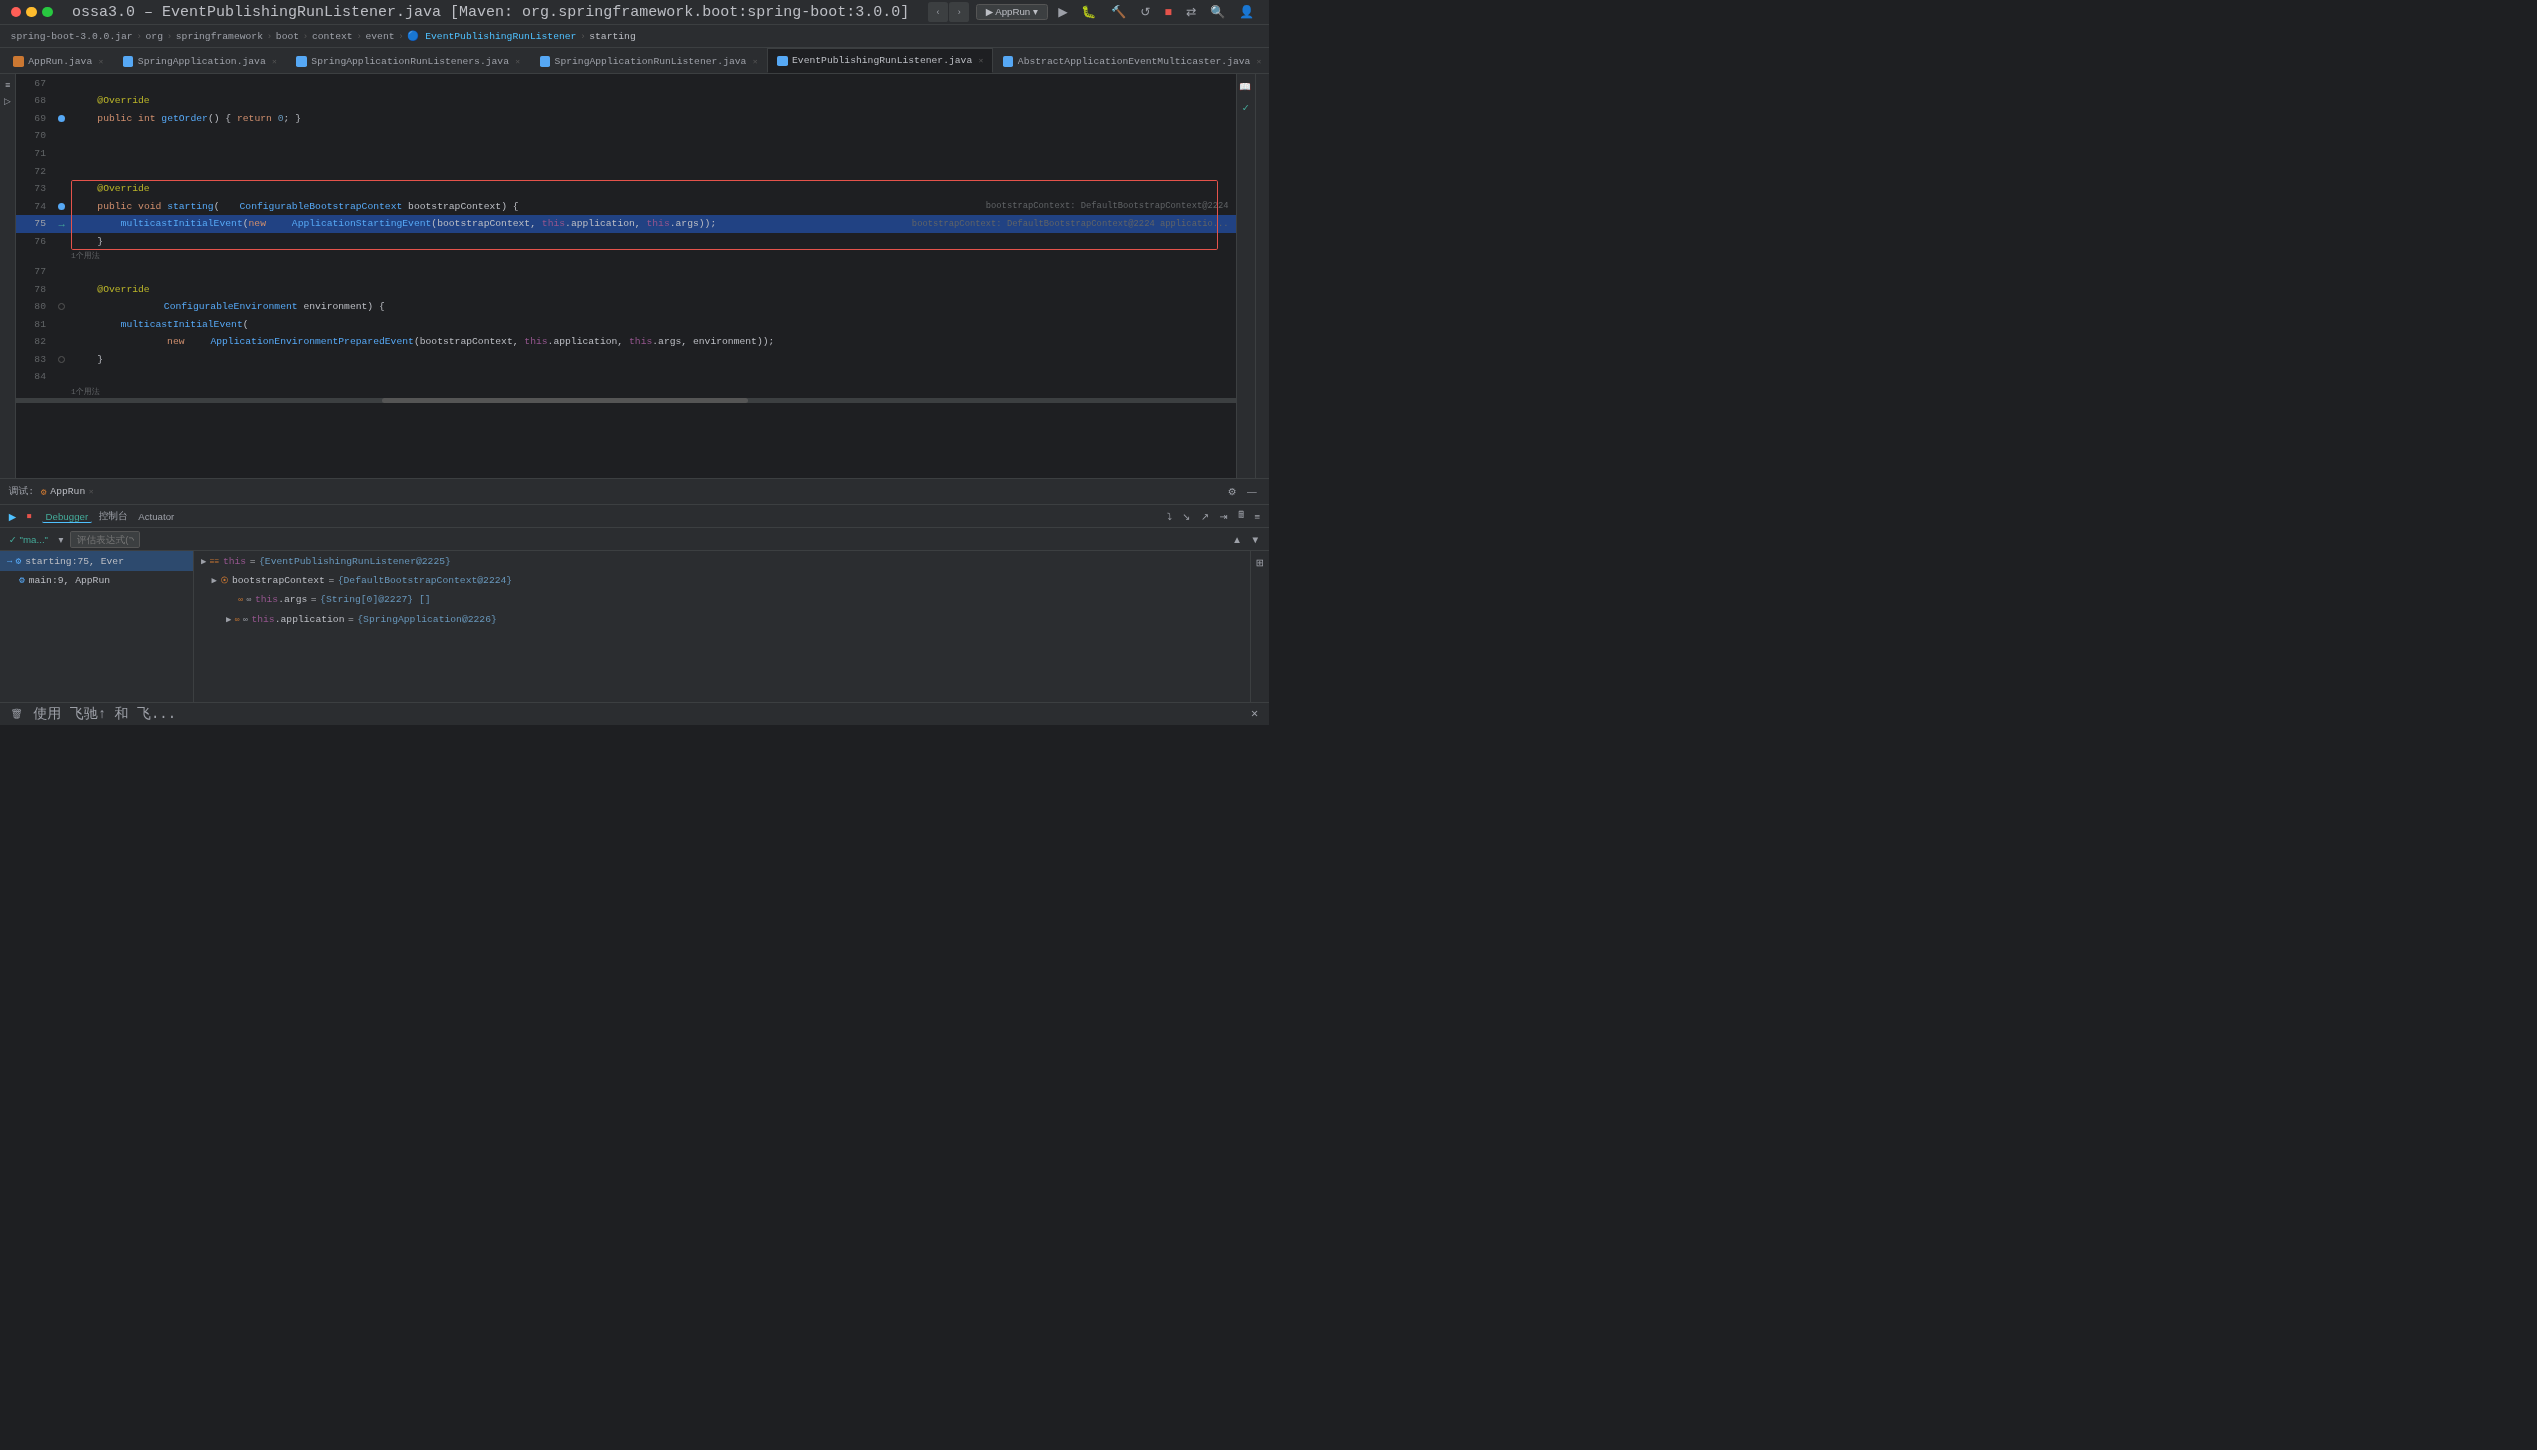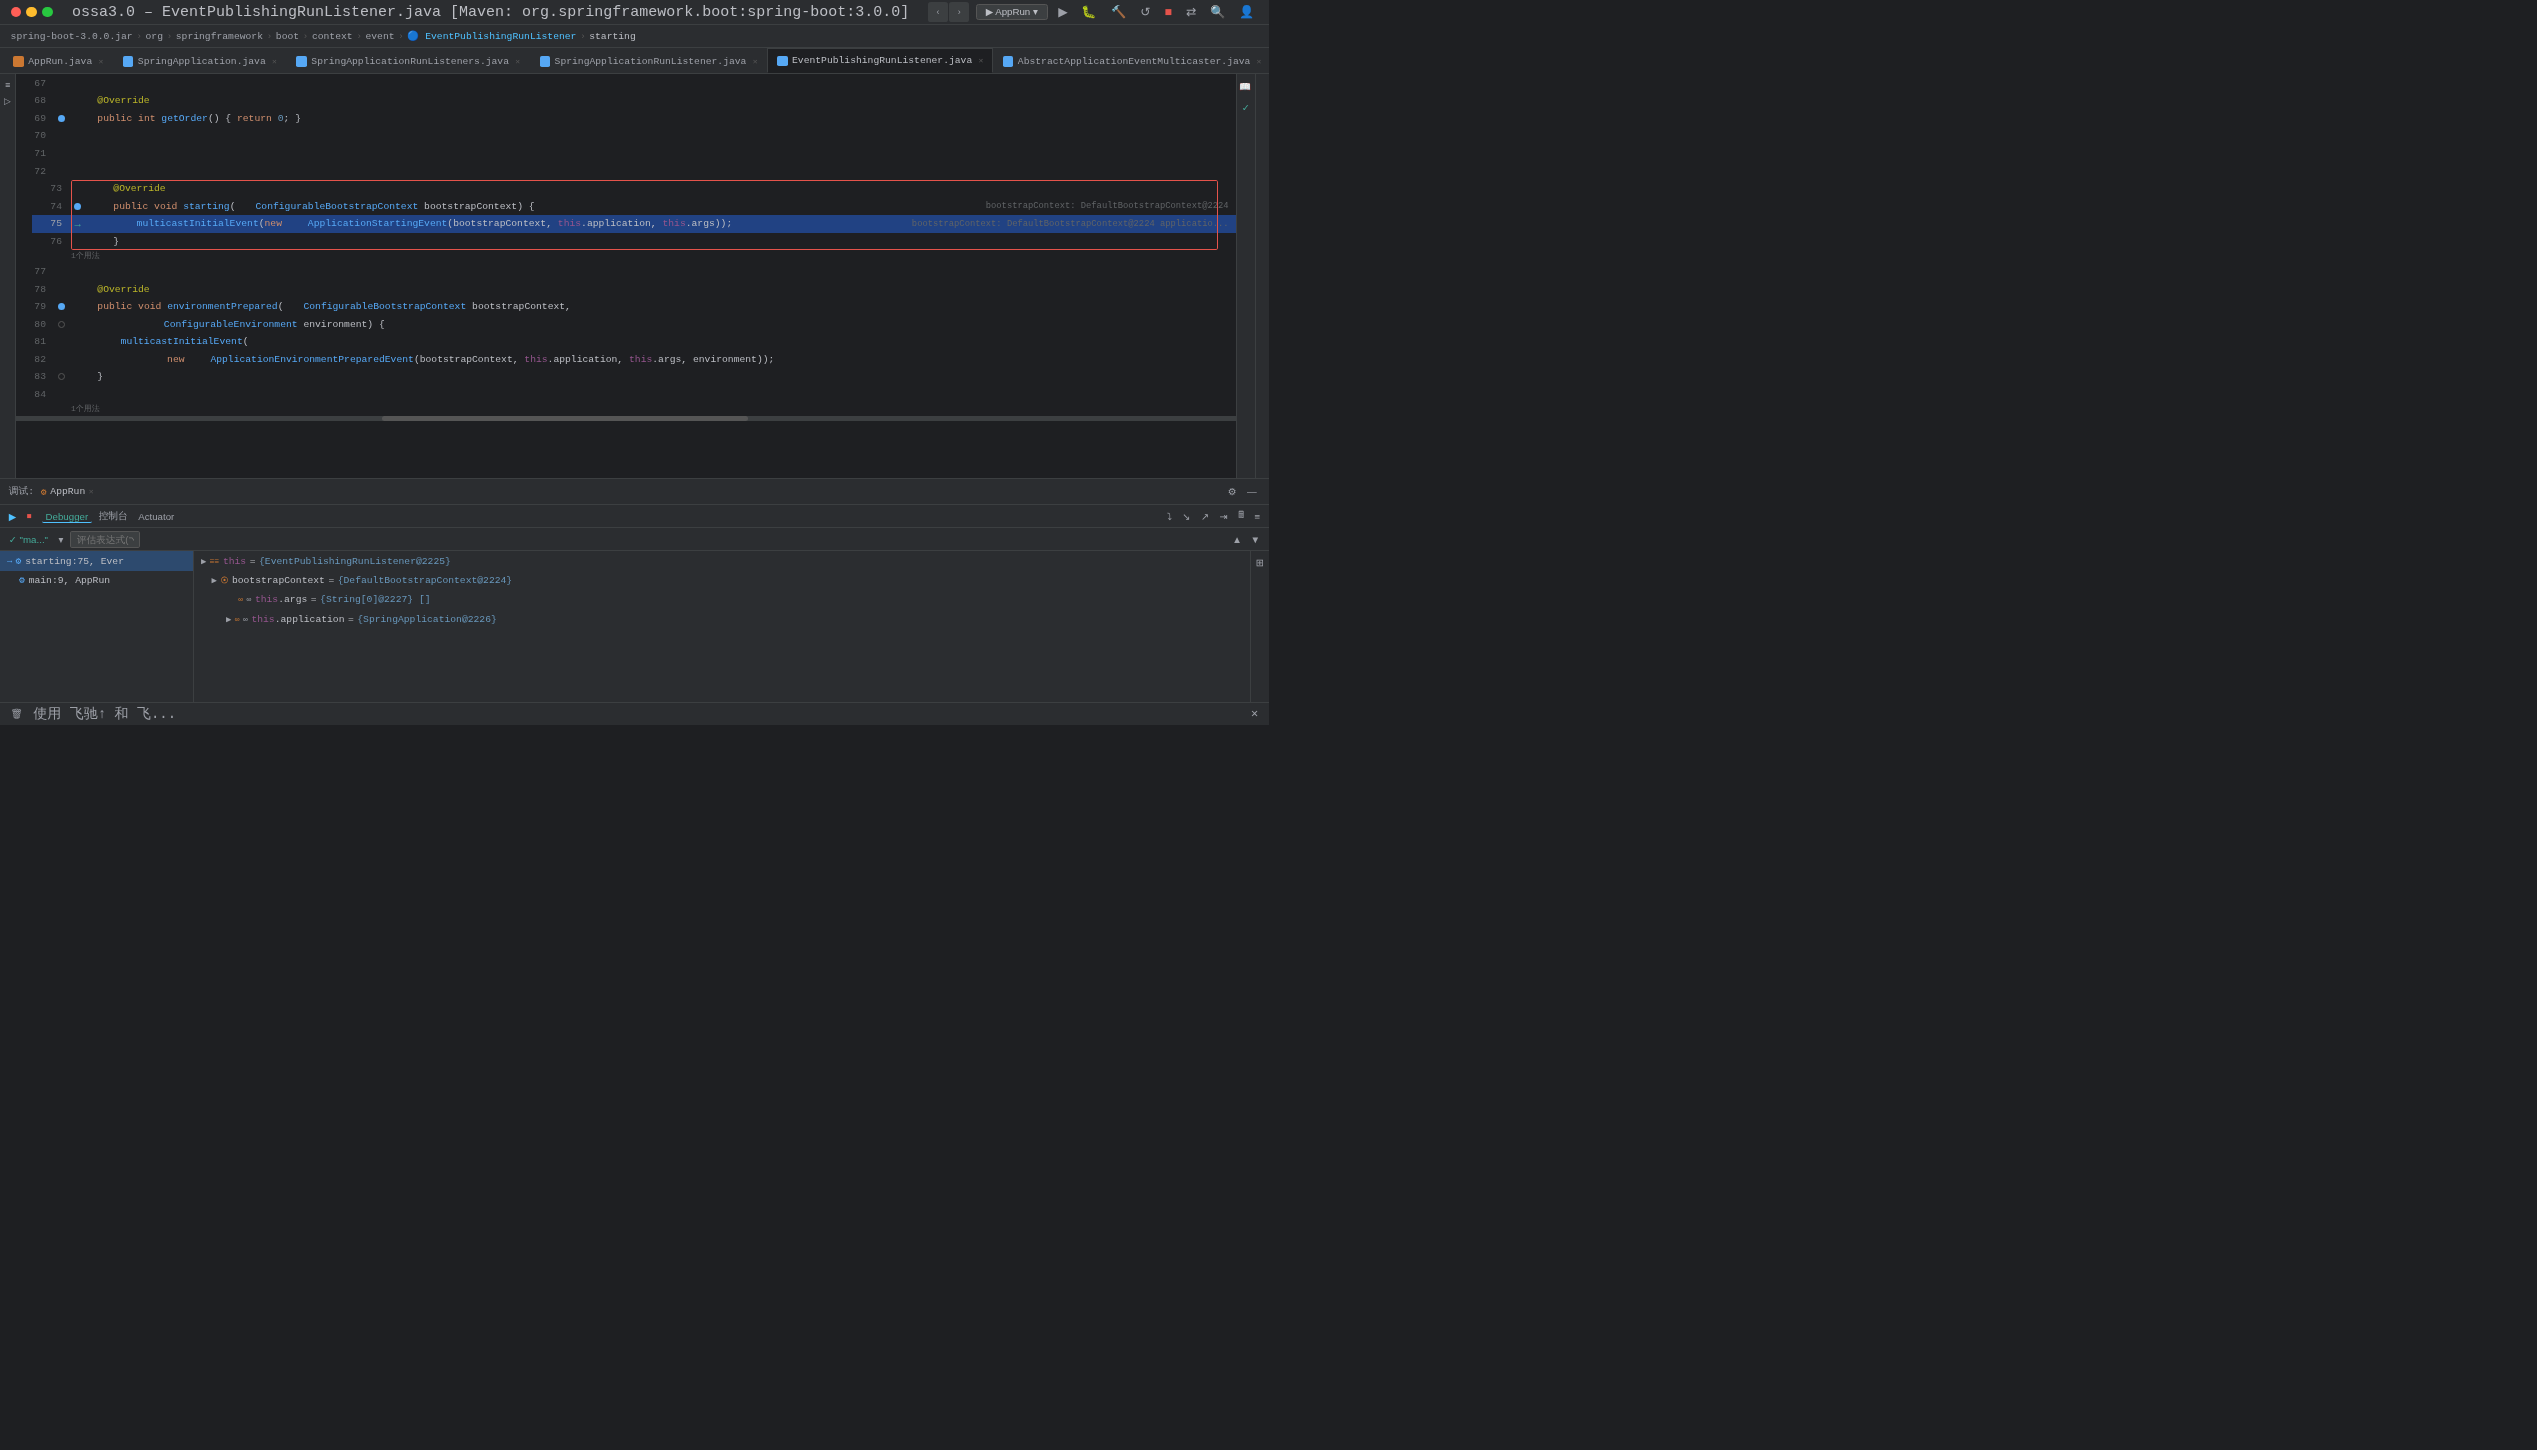--- a/index.html
+++ b/index.html
@@ -607,21 +607,21 @@
           <span class="line-num">71</span>
           <span class="line-gutter"></span>
           <span class="line-content"></span>
         </div>
         <div class="code-line">
           <span class="line-num">72</span>
           <span class="line-gutter"></span>
           <span class="line-content"></span>
         </div>
 
-        <div style="position:relative;padding-left:16px;">
+        <div style="position:relative;">
           <div class="red-box" style="top:0; left:55px; right:17.6px; height:70px;"></div>
 
           <div class="code-line">
             <span class="line-num">73</span>
             <span class="line-gutter"></span>
             <span class="line-content annotation">    @Override</span>
           </div>
 
           <div class="code-line">
             <span class="line-num">74</span>
@@ -655,27 +655,20 @@
           <span class="line-gutter"></span>
           <span class="line-content"></span>
         </div>
 
         <div class="code-line">
           <span class="line-num">78</span>
           <span class="line-gutter"></span>
           <span class="line-content annotation">    @Override</span>
         </div>
 
-        <div class="code-line">
-          <span class="line-num">79</span>
-          <span class="line-gutter">
-            <span class="bp-dot-blue"></span>
-          </span>
-          <span class="line-content">    <span class="kw">public</span> <span class="kw">void</span> <span class="method-name">environmentPrepared</span>(<span class="type">ConfigurableBootstrapContext</span> bootstrapContext,</span>
-        </div>
 
         <div class="code-line">
           <span class="line-num">80</span>
           <span class="line-gutter">
             <span style="width:7px;height:7px;border-radius:50%;border:0.9px solid #555;display:inline-block;"></span>
           </span>
           <span class="line-content">            <span class="type">ConfigurableEnvironment</span> environment) {</span>
         </div>
 
         <div class="code-line">

